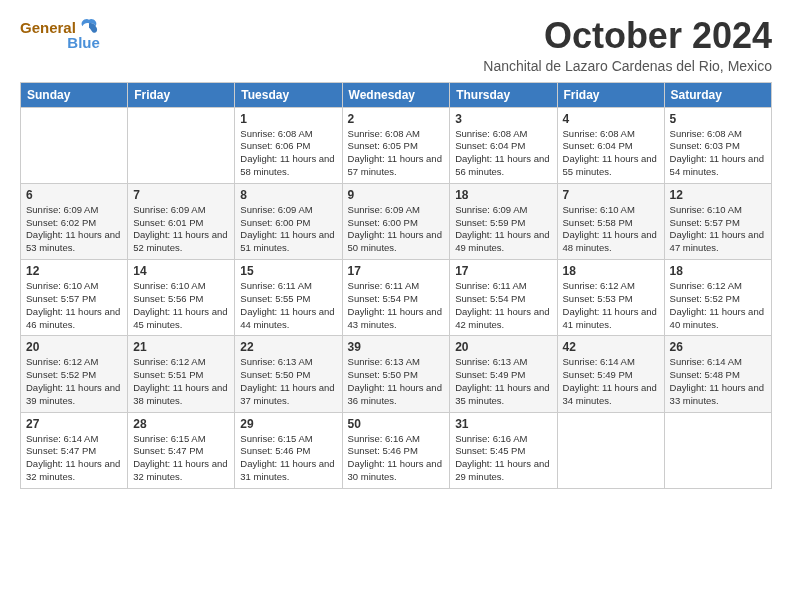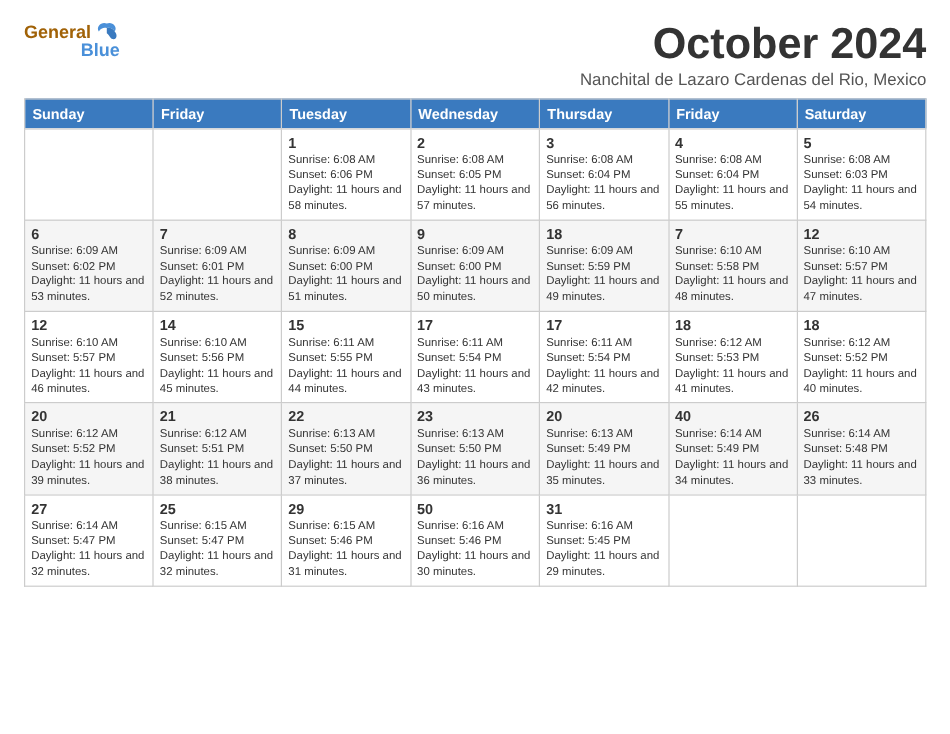--- a/index.html
+++ b/index.html
@@ -262,53 +262,53 @@
 Sunset: 5:51 PM
 Daylight: 11 hours and 38 minutes.</div>
         </td>
         <td>
           <span class="day-num">22</span>
           <div class="day-info" style="white-space: pre-line;">Sunrise: 6:13 AM
 Sunset: 5:50 PM
 Daylight: 11 hours and 37 minutes.</div>
         </td>
         <td>
-          <span class="day-num">23</span>
+          <span class="day-num">39</span>
           <div class="day-info" style="white-space: pre-line;">Sunrise: 6:13 AM
 Sunset: 5:50 PM
 Daylight: 11 hours and 36 minutes.</div>
         </td>
         <td>
           <span class="day-num">20</span>
           <div class="day-info" style="white-space: pre-line;">Sunrise: 6:13 AM
 Sunset: 5:49 PM
 Daylight: 11 hours and 35 minutes.</div>
         </td>
         <td>
-          <span class="day-num">40</span>
+          <span class="day-num">42</span>
           <div class="day-info" style="white-space: pre-line;">Sunrise: 6:14 AM
 Sunset: 5:49 PM
 Daylight: 11 hours and 34 minutes.</div>
         </td>
         <td>
           <span class="day-num">26</span>
           <div class="day-info" style="white-space: pre-line;">Sunrise: 6:14 AM
 Sunset: 5:48 PM
 Daylight: 11 hours and 33 minutes.</div>
         </td>
       </tr>
       <tr>
         <td>
           <span class="day-num">27</span>
           <div class="day-info" style="white-space: pre-line;">Sunrise: 6:14 AM
 Sunset: 5:47 PM
 Daylight: 11 hours and 32 minutes.</div>
         </td>
         <td>
-          <span class="day-num">25</span>
+          <span class="day-num">28</span>
           <div class="day-info" style="white-space: pre-line;">Sunrise: 6:15 AM
 Sunset: 5:47 PM
 Daylight: 11 hours and 32 minutes.</div>
         </td>
         <td>
           <span class="day-num">29</span>
           <div class="day-info" style="white-space: pre-line;">Sunrise: 6:15 AM
 Sunset: 5:46 PM
 Daylight: 11 hours and 31 minutes.</div>
         </td>

